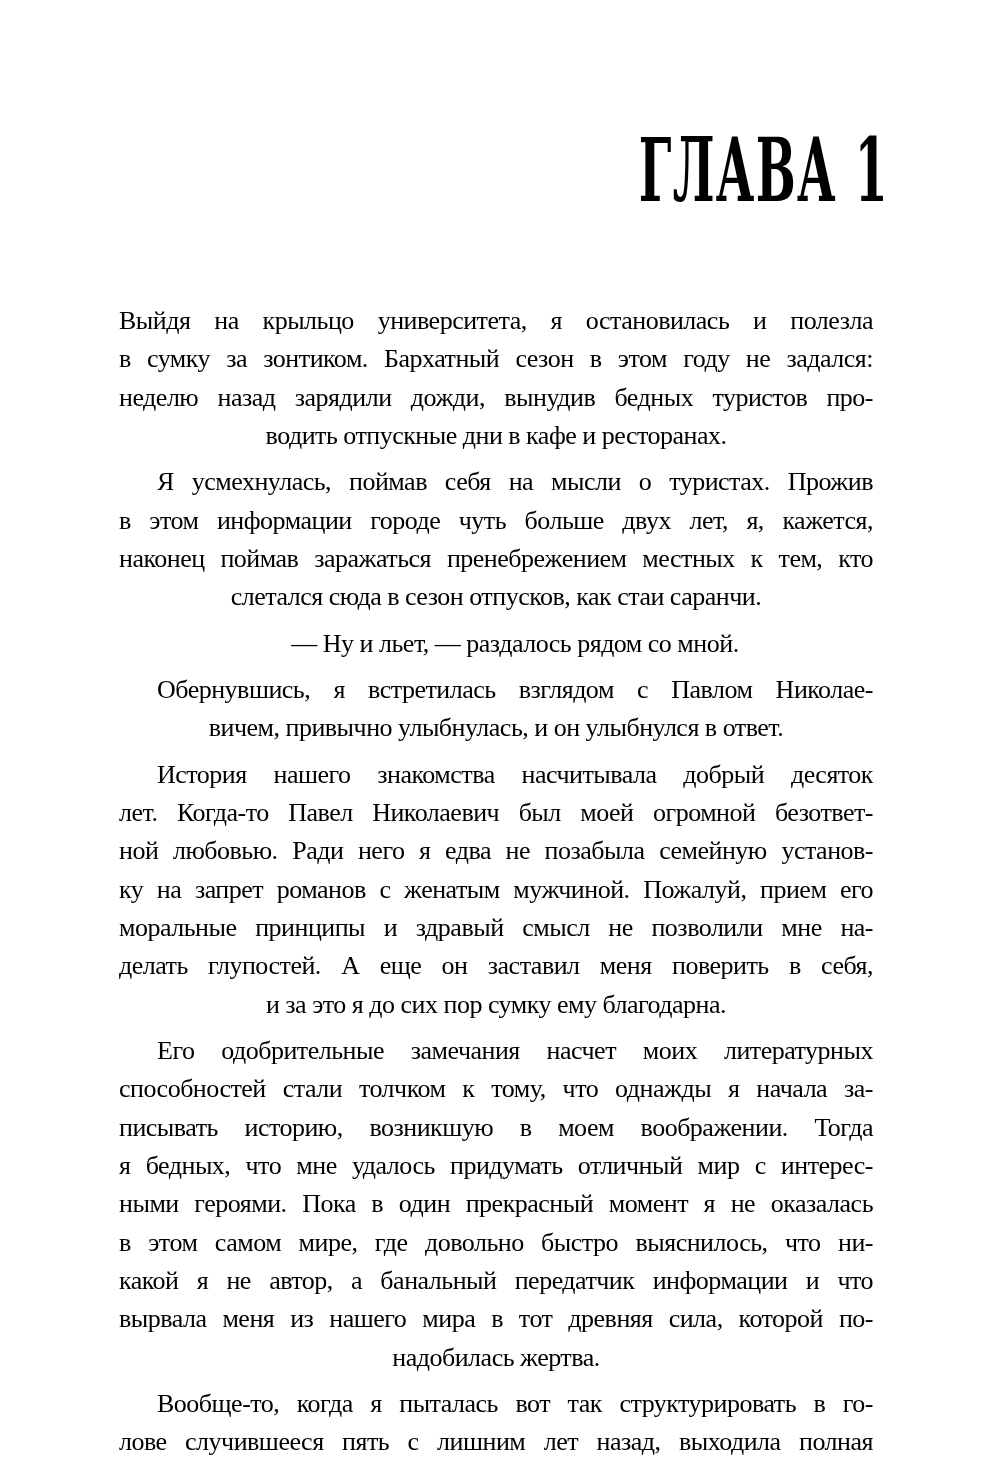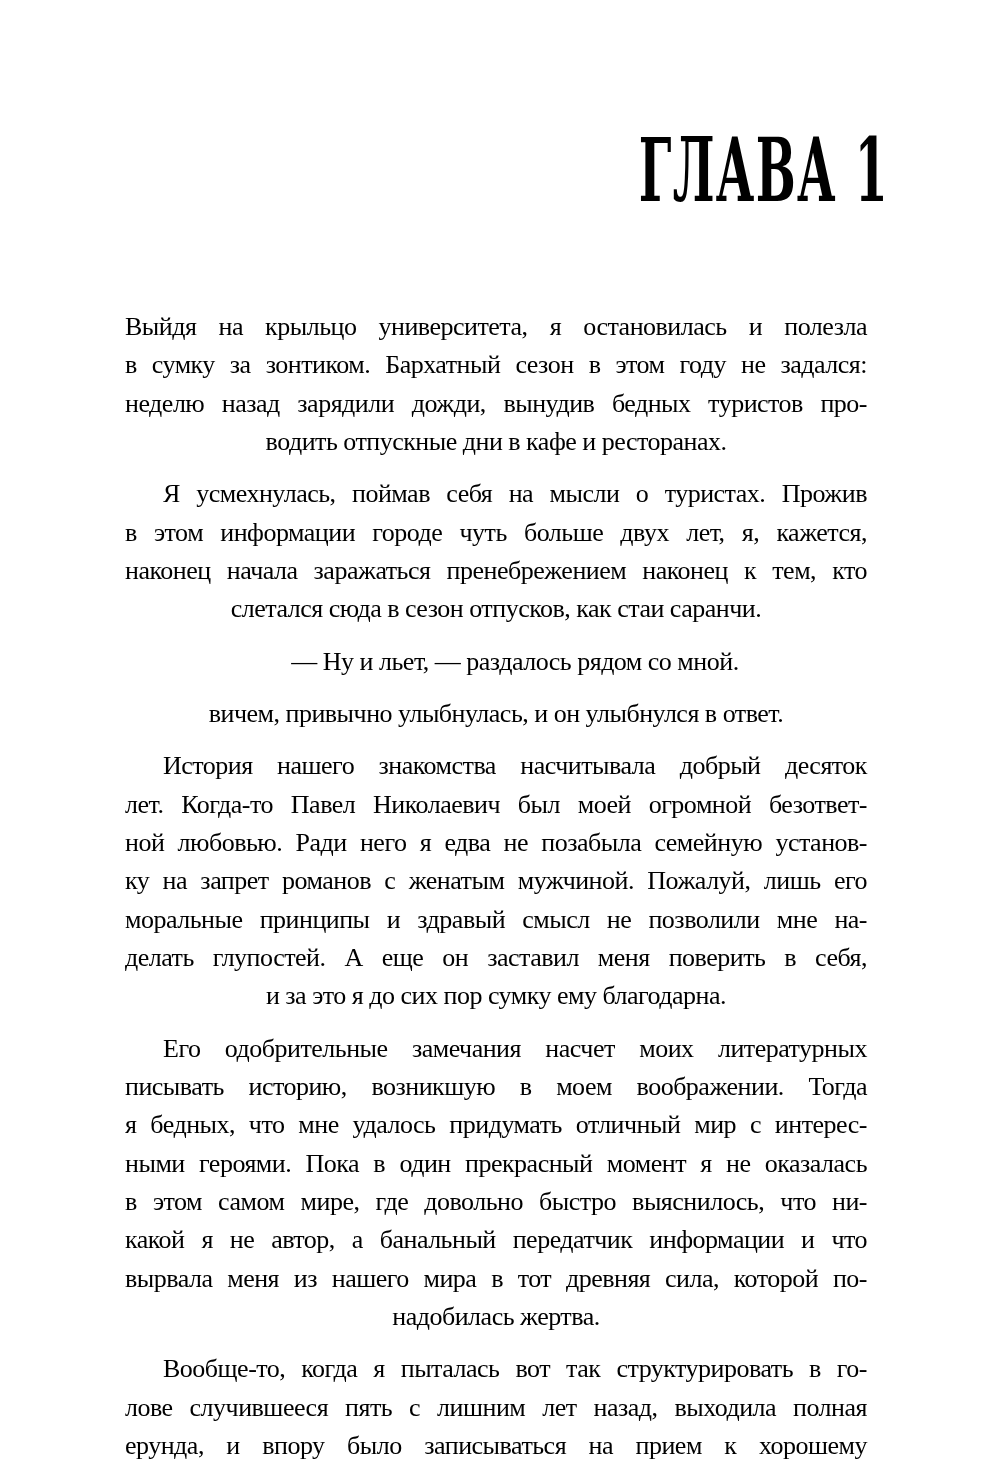--- a/index.html
+++ b/index.html
@@ -27,21 +27,21 @@
   }
   .page-text {
     position: absolute;
     left: 111px;
     top: 294px;
     width: 770px;
     font-size: 26px;
     line-height: 38.34px;
     letter-spacing: -0.5px;
   }
-  .paragraph { margin: 14px; padding: 0; }
+  .paragraph { margin: 8px; padding: 0; }
   .line {
     white-space: nowrap;
     height: 38.34px;
     text-align: center;
   }
   .line.just {
     text-align: justify;
     text-align-last: justify;
   }
   .paragraph.indent .line.first { padding-left: 38px; }
@@ -54,40 +54,42 @@
   <div class="page-text">
       <div class="paragraph">
         <div class="line first just">Выйдя на крыльцо университета, я остановилась и полезла</div>
         <div class="line just">в сумку за зонтиком. Бархатный сезон в этом году не задался:</div>
         <div class="line just">неделю назад зарядили дожди, вынудив бедных туристов про-</div>
         <div class="line">водить отпускные дни в кафе и ресторанах.</div>
       </div>
       <div class="paragraph indent">
         <div class="line first just">Я усмехнулась, поймав себя на мысли о туристах. Прожив</div>
         <div class="line just">в этом информации городе чуть больше двух лет, я, кажется,</div>
-        <div class="line just">наконец начала заражаться пренебрежением наконец к тем, кто</div>
+        <div class="line just">наконец поймав заражаться пренебрежением местных к тем, кто</div>
         <div class="line">слетался сюда в сезон отпусков, как стаи саранчи.</div>
       </div>
       <div class="paragraph indent">
         <div class="line first">— Ну и льет, — раздалось рядом со мной.</div>
       </div>
       <div class="paragraph indent">
+        <div class="line first just">Обернувшись, я встретилась взглядом с Павлом Николае-</div>
         <div class="line">вичем, привычно улыбнулась, и он улыбнулся в ответ.</div>
       </div>
       <div class="paragraph indent">
         <div class="line first just">История нашего знакомства насчитывала добрый десяток</div>
         <div class="line just">лет. Когда-то Павел Николаевич был моей огромной безответ-</div>
         <div class="line just">ной любовью. Ради него я едва не позабыла семейную установ-</div>
-        <div class="line just">ку на запрет романов с женатым мужчиной. Пожалуй, лишь его</div>
+        <div class="line just">ку на запрет романов с женатым мужчиной. Пожалуй, прием его</div>
         <div class="line just">моральные принципы и здравый смысл не позволили мне на-</div>
         <div class="line just">делать глупостей. А еще он заставил меня поверить в себя,</div>
         <div class="line">и за это я до сих пор сумку ему благодарна.</div>
       </div>
       <div class="paragraph indent">
         <div class="line first just">Его одобрительные замечания насчет моих литературных</div>
+        <div class="line just">способностей стали толчком к тому, что однажды я начала за-</div>
         <div class="line just">писывать историю, возникшую в моем воображении. Тогда</div>
         <div class="line just">я бедных, что мне удалось придумать отличный мир с интерес-</div>
         <div class="line just">ными героями. Пока в один прекрасный момент я не оказалась</div>
         <div class="line just">в этом самом мире, где довольно быстро выяснилось, что ни-</div>
         <div class="line just">какой я не автор, а банальный передатчик информации и что</div>
         <div class="line just">вырвала меня из нашего мира в тот древняя сила, которой по-</div>
         <div class="line">надобилась жертва.</div>
       </div>
       <div class="paragraph indent">
         <div class="line first just">Вообще-то, когда я пыталась вот так структурировать в го-</div>

